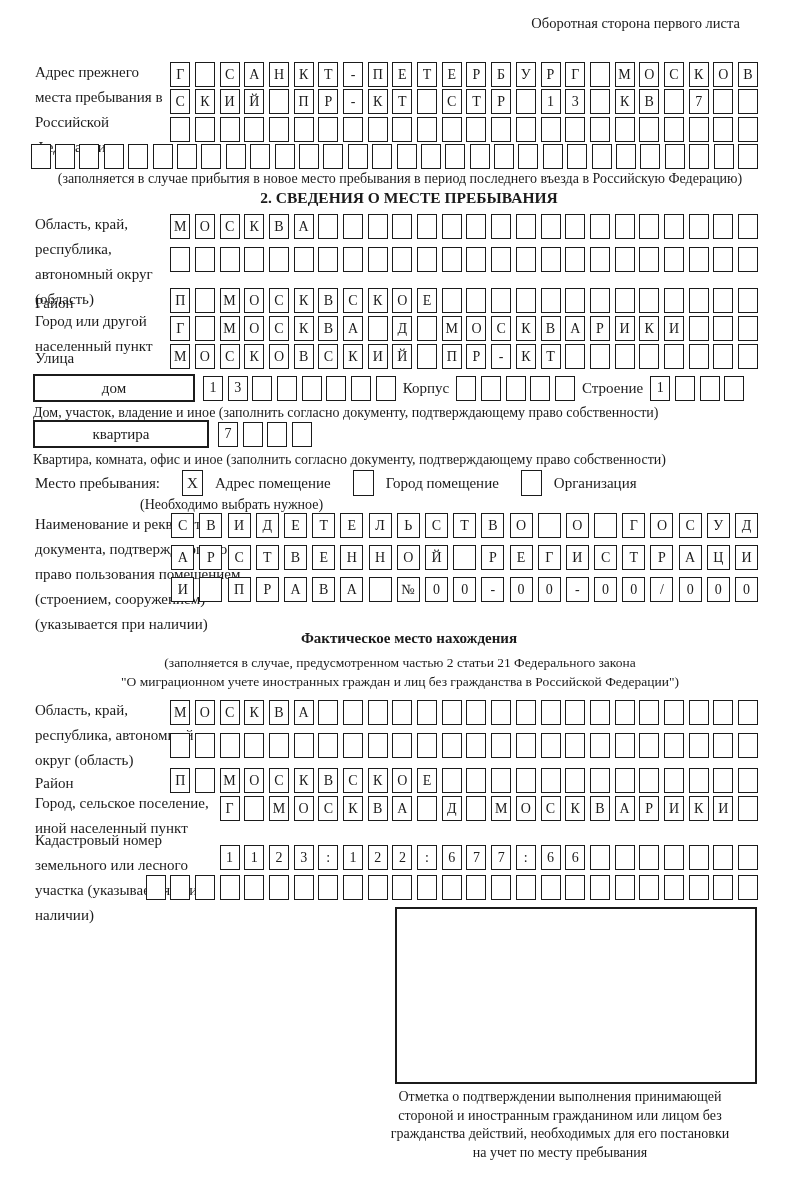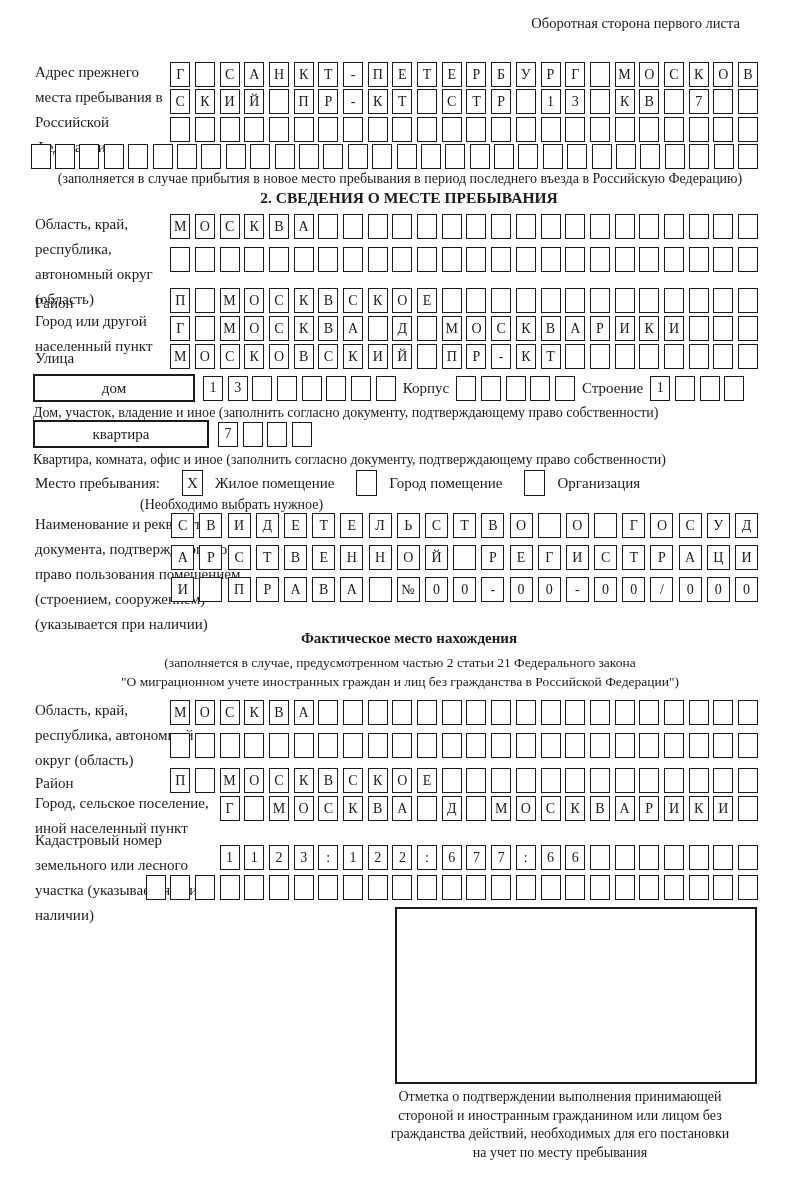--- a/index.html
+++ b/index.html
@@ -371,21 +371,21 @@
         <div class="cell"></div>
         <div class="cell"></div>
         <div class="cell"></div>
       </div>
   </div>
   <div id="apt-note" class="abs note">Квартира, комната, офис и иное (заполнить согласно документу, подтверждающему право собственности)</div>
 
   <div id="stay-row" class="abs">
     <div class="stay-label">Место пребывания:</div>
     <div class="checkbox">X</div>
-    <div class="stay-label">Жилое помещение</div>
+    <div class="stay-label">Адрес помещение</div>
     <div class="checkbox"></div>
     <div class="stay-label">Город помещение</div>
     <div class="checkbox"></div>
     <div class="stay-label">Организация</div>
   </div>
   <div id="choose-note" class="abs note">(Необходимо выбрать нужное)</div>
 
   <div id="doc-label" class="abs flabel">Наименование и реквизиты документа, подтверждающего право пользования помещением (строением, сооружением) (указывается при наличии)</div>
   <div id="doc-r1" class="abs crow cells wide">
       <div class="cell">С</div>

